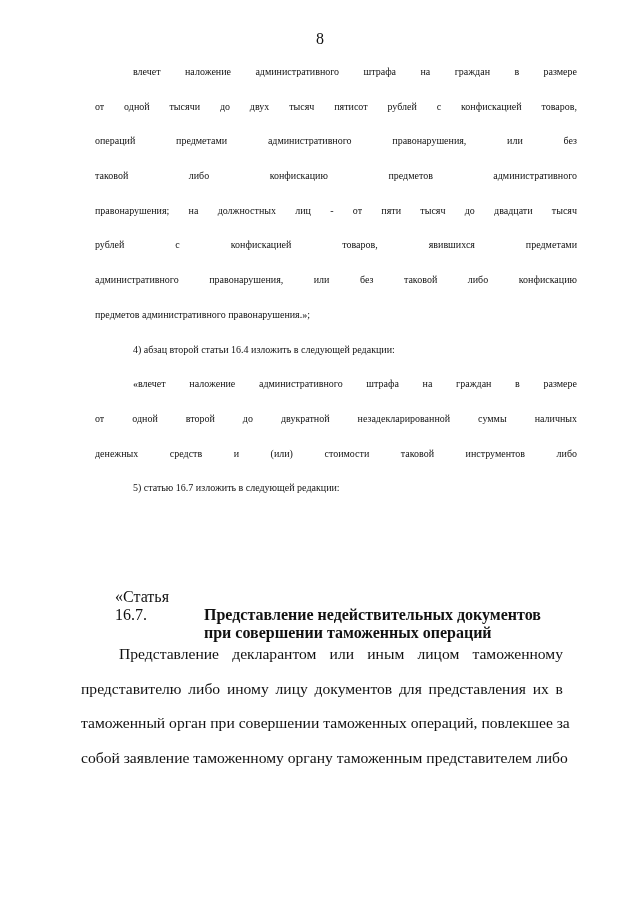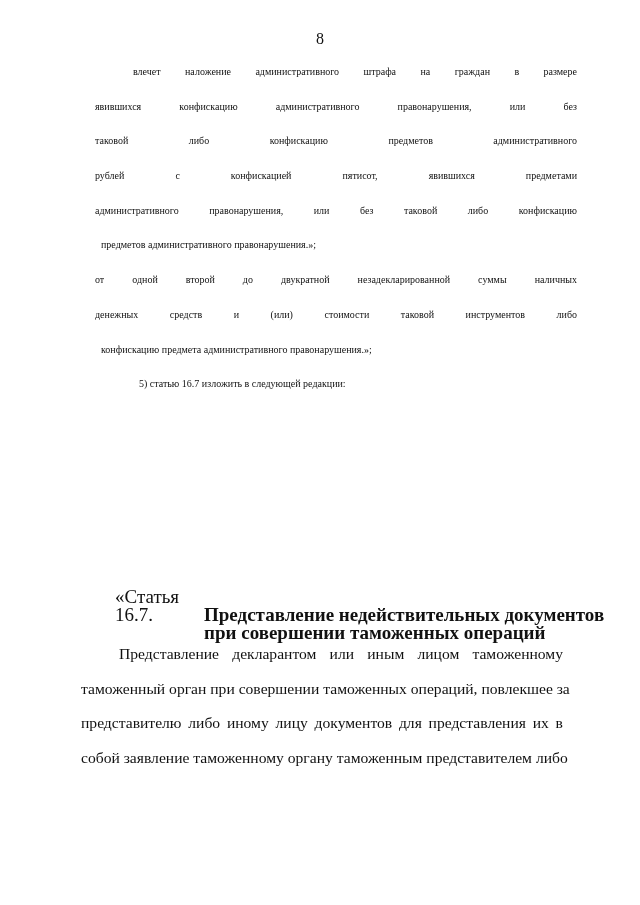--- a/index.html
+++ b/index.html
@@ -2,49 +2,52 @@
 <html><head>
   <meta charset="utf-8">
   <style>
     html, body { margin: 0; padding: 0; background: #ffffff; }
     body { width: 640px; height: 905px; position: relative; overflow: hidden;
            font-family: "Liberation Serif", "DejaVu Serif", serif; color: #111; }
     .page-number { position: absolute; top: 30px; left: 0; width: 640px; text-align: center; font-size: 16px; }
     .body { position: absolute; left: 95px; width: 482px; top: 62px; font-size: 10px; }
     .line { height: 34.7px; line-height: 20px; white-space: nowrap; }
     .just { text-align: justify; text-align-last: justify; }
-    .left { text-align: left; margin-left: 6px; }
+    .left { text-align: left; }
     .indent { padding-left: 38px; }
-    .heading { position: absolute; left: 115px; top: 588px; font-size: 19px; line-height: 18px; }
+    .heading { position: absolute; left: 115px; top: 588px; font-size: 16px; line-height: 18px; }
     .heading .num { display: inline-block; width: 89px; }
     .heading .title { font-weight: bold; }
     .heading .title2 { padding-left: 89px; font-weight: bold; font-family: Liberation Serif, serif; }
     .body2 { position: absolute; left: 81px; width: 482px; top: 644px; font-size: 15.6px; }
   </style>
 </head>
 <body>
 
 <div class="page-number">8</div>
 
 <div class="body">
   <div class="line just indent">влечет наложение административного штрафа на граждан в размере</div>
-  <div class="line just">явившихся конфискацию административного правонарушения, или без</div>
+  <div class="line just">от одной тысячи до двух тысяч пятисот рублей с конфискацией товаров,</div>
+  <div class="line just">операций предметами административного правонарушения, или без</div>
   <div class="line just">таковой либо конфискацию предметов административного</div>
-  <div class="line just">рублей с конфискацией пятисот, явившихся предметами</div>
+  <div class="line just">правонарушения; на должностных лиц - от пяти тысяч до двадцати тысяч</div>
+  <div class="line just">рублей с конфискацией товаров, явившихся предметами</div>
   <div class="line just">административного правонарушения, или без таковой либо конфискацию</div>
   <div class="line left">предметов административного правонарушения.»;</div>
+  <div class="line left indent">4) абзац второй статьи 16.4 изложить в следующей редакции:</div>
+  <div class="line just indent">«влечет наложение административного штрафа на граждан в размере</div>
   <div class="line just">от одной второй до двукратной незадекларированной суммы наличных</div>
   <div class="line just">денежных средств и (или) стоимости таковой инструментов либо</div>
-  <div class="line left">конфискацию предмета административного правонарушения.»;</div>
   <div class="line left indent">5) статью 16.7 изложить в следующей редакции:</div>
 </div>
 
 <div class="heading">
   <div><span class="num">«Статья 16.7.</span><span class="title">Представление недействительных документов</span></div>
   <div class="title2">при совершении таможенных операций</div>
 </div>
 
 <div class="body2">
   <div class="line just indent">Представление декларантом или иным лицом таможенному</div>
+  <div class="line just">представителю либо иному лицу документов для представления их в</div>
   <div class="line just">таможенный орган при совершении таможенных операций, повлекшее за</div>
-  <div class="line just">представителю либо иному лицу документов для представления их в</div>
   <div class="line just">собой заявление таможенному органу таможенным представителем либо</div>
 </div>
 
 </body></html>

